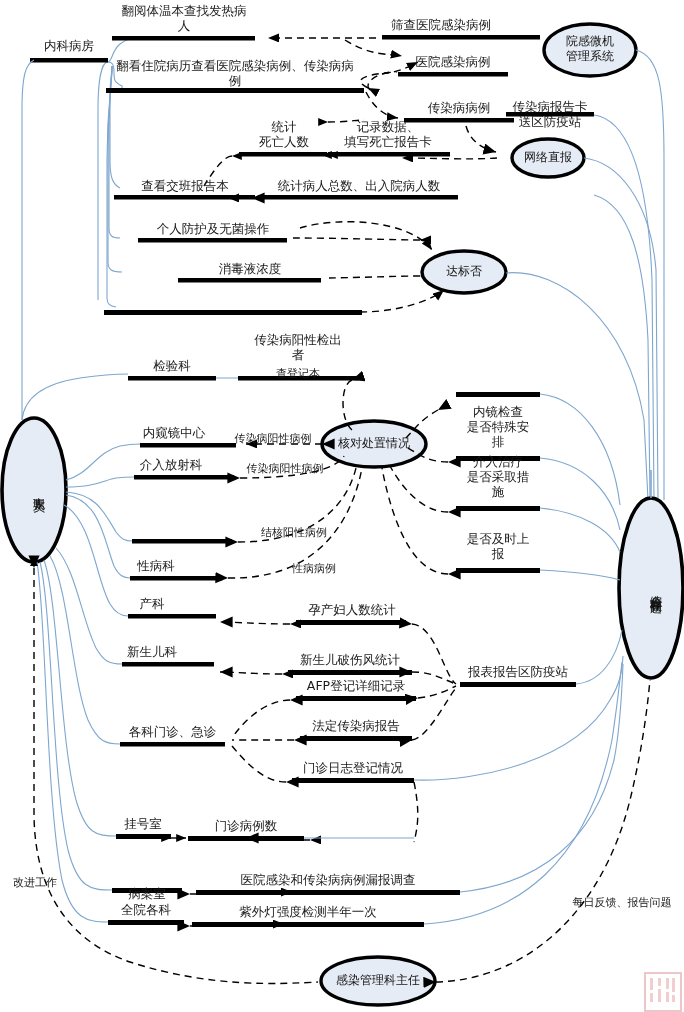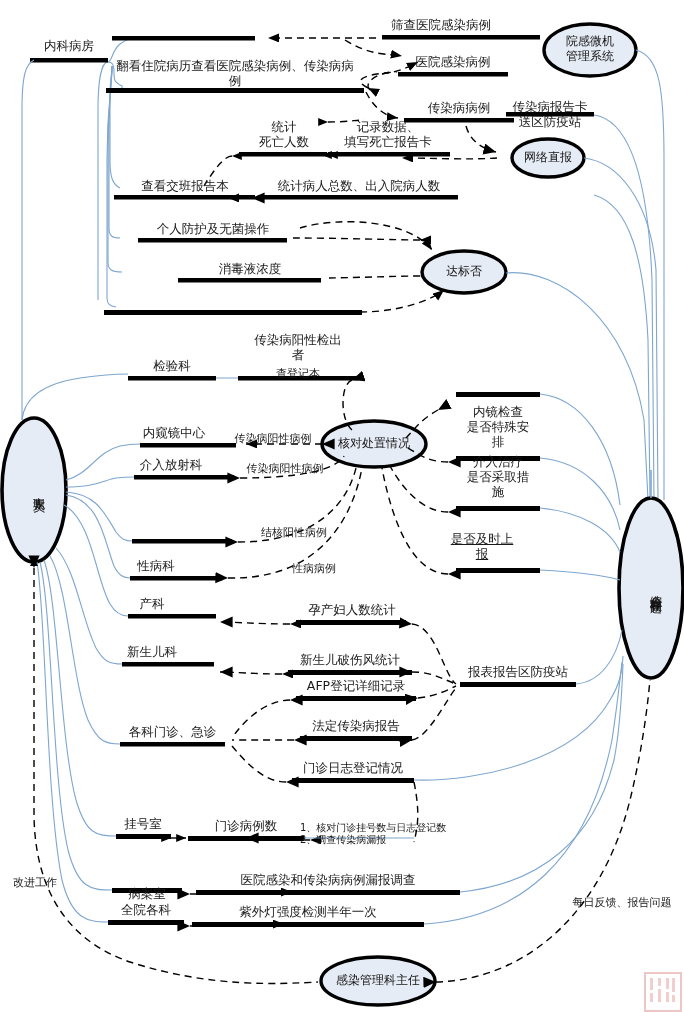--- a/index.html
+++ b/index.html
@@ -204,20 +204,22 @@
 
   <g fill="none" stroke="#000" stroke-width="1.4" stroke-dasharray="7,5">
     <path d="M34,568 L34,812 C34,880 60,938 130,962 C210,988 280,984 318,982" marker-start="url(#ahb)"></path>
     <path d="M436,982 C520,980 600,920 630,800 C644,742 648,700 650,680" marker-start="url(#ahb)"></path>
   </g>
 
   <path d="M30,566 L38,566 L34,558 z" fill="#000"></path>
 </svg>
 
 <div class="lbl" style="left:30px;top:38px;width:78px;">内科病房</div>
+<div class="lbl" style="left:110px;top:3px;width:148px;">翻阅体温本查找发热病
+人</div>
 <div class="lbl" style="left:104px;top:58px;width:262px;">翻看住院病历查看医院感染病例、传染病病
 例</div>
 <div class="lbl" style="left:239px;top:119px;width:90px;">统计
 死亡人数</div>
 <div class="lbl" style="left:322px;top:119px;width:132px;">记录数据、
 填写死亡报告卡</div>
 <div class="lbl" style="left:114px;top:178px;width:142px;">查看交班报告本</div>
 <div class="lbl" style="left:258px;top:178px;width:202px;">统计病人总数、出入院病人数</div>
 <div class="lbl" style="left:138px;top:221px;width:150px;">个人防护及无菌操作</div>
 <div class="lbl" style="left:178px;top:261px;width:144px;">消毒液浓度</div>
@@ -254,36 +256,34 @@
 <div class="lbl lbl-sm" style="left:274px;top:562px;width:80px;">性病病例</div>
 
 <div class="ell-txt" style="left:322px;top:436px;width:104px;">核对处置情况</div>
 
 <div class="lbl" style="left:456px;top:454px;width:84px;">介入治疗
 是否采取措
 施</div>
 <div class="lbl" style="left:456px;top:404px;width:84px;">内镜检查
 是否特殊安
 排</div>
-<div class="lbl" style="left:440px;top:531px;width:84px;text-decoration:underline;">是否及时上
+<div class="lbl" style="left:456px;top:531px;width:84px;">是否及时上
 报</div>
 
 <div class="lbl" style="left:296px;top:602px;width:112px;">孕产妇人数统计</div>
 <div class="lbl" style="left:286px;top:652px;width:128px;">新生儿破伤风统计</div>
 <div class="lbl" style="left:294px;top:678px;width:124px;">AFP登记详细记录</div>
 <div class="lbl" style="left:298px;top:718px;width:116px;">法定传染病报告</div>
 <div class="lbl" style="left:290px;top:760px;width:126px;">门诊日志登记情况</div>
 <div class="lbl" style="left:458px;top:664px;width:120px;">报表报告区防疫站</div>
 
 <div class="lbl" style="left:186px;top:818px;width:120px;">门诊病例数</div>
 <div class="lbl" style="left:196px;top:872px;width:264px;">医院感染和传染病病例漏报调查</div>
 <div class="lbl" style="left:192px;top:904px;width:232px;">紫外灯强度检测半年一次</div>
 
-<div class="lbl lbl-xs" style="left:300px;top:822px;width:180px;text-align:left;">1、核对门诊挂号数与日志登记数
-2、调查传染病漏报</div>
 <div class="lbl lbl-sm" style="left:2px;top:876px;width:66px;">改进工作</div>
 <div class="lbl lbl-sm" style="left:560px;top:896px;width:124px;">每日反馈、报告问题</div>
 
 <div class="ell-txt vert" style="left:22px;top:424px;height:132px;width:24px;">专职人员</div>
 <div class="ell-txt vert" style="left:639px;top:508px;height:162px;width:24px;">综合分析存在问题</div>
 <div class="ell-txt" style="left:318px;top:973px;width:120px;">感染管理科主任</div>
 
 <div class="seal">
   <i style="left:4px;top:4px;width:3px;height:12px;"></i>
   <i style="left:4px;top:19px;width:3px;height:9px;"></i>

